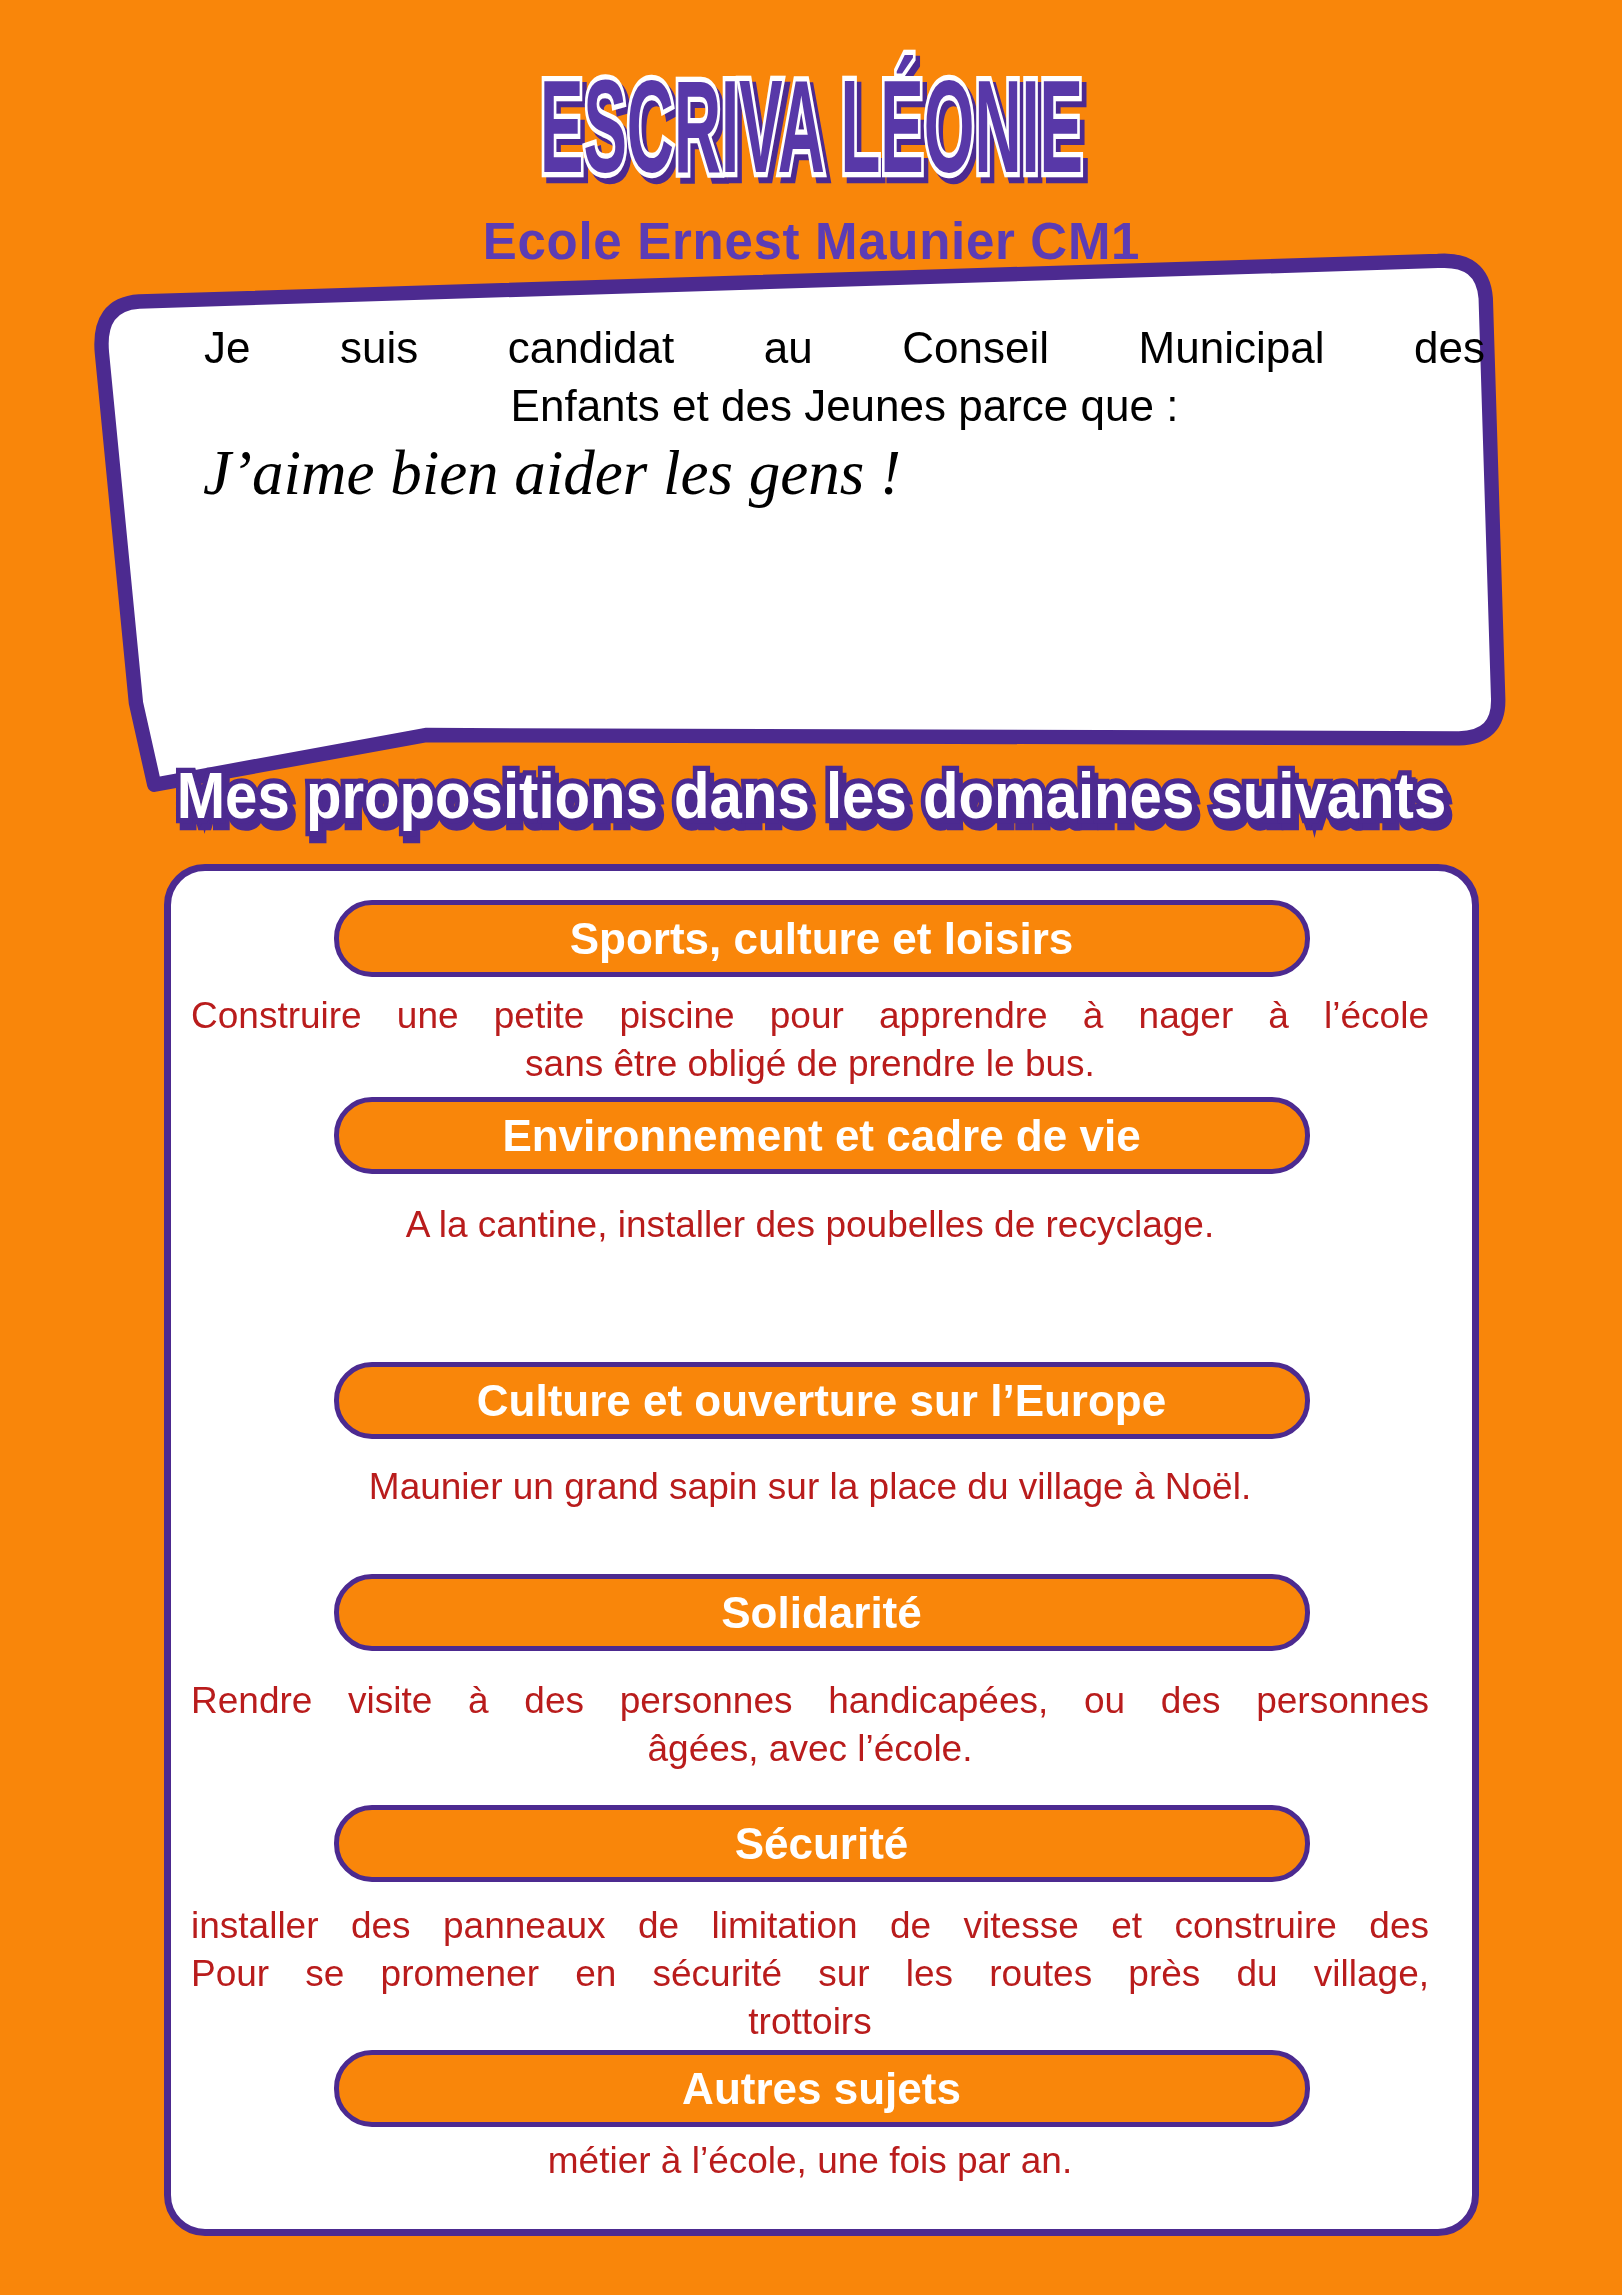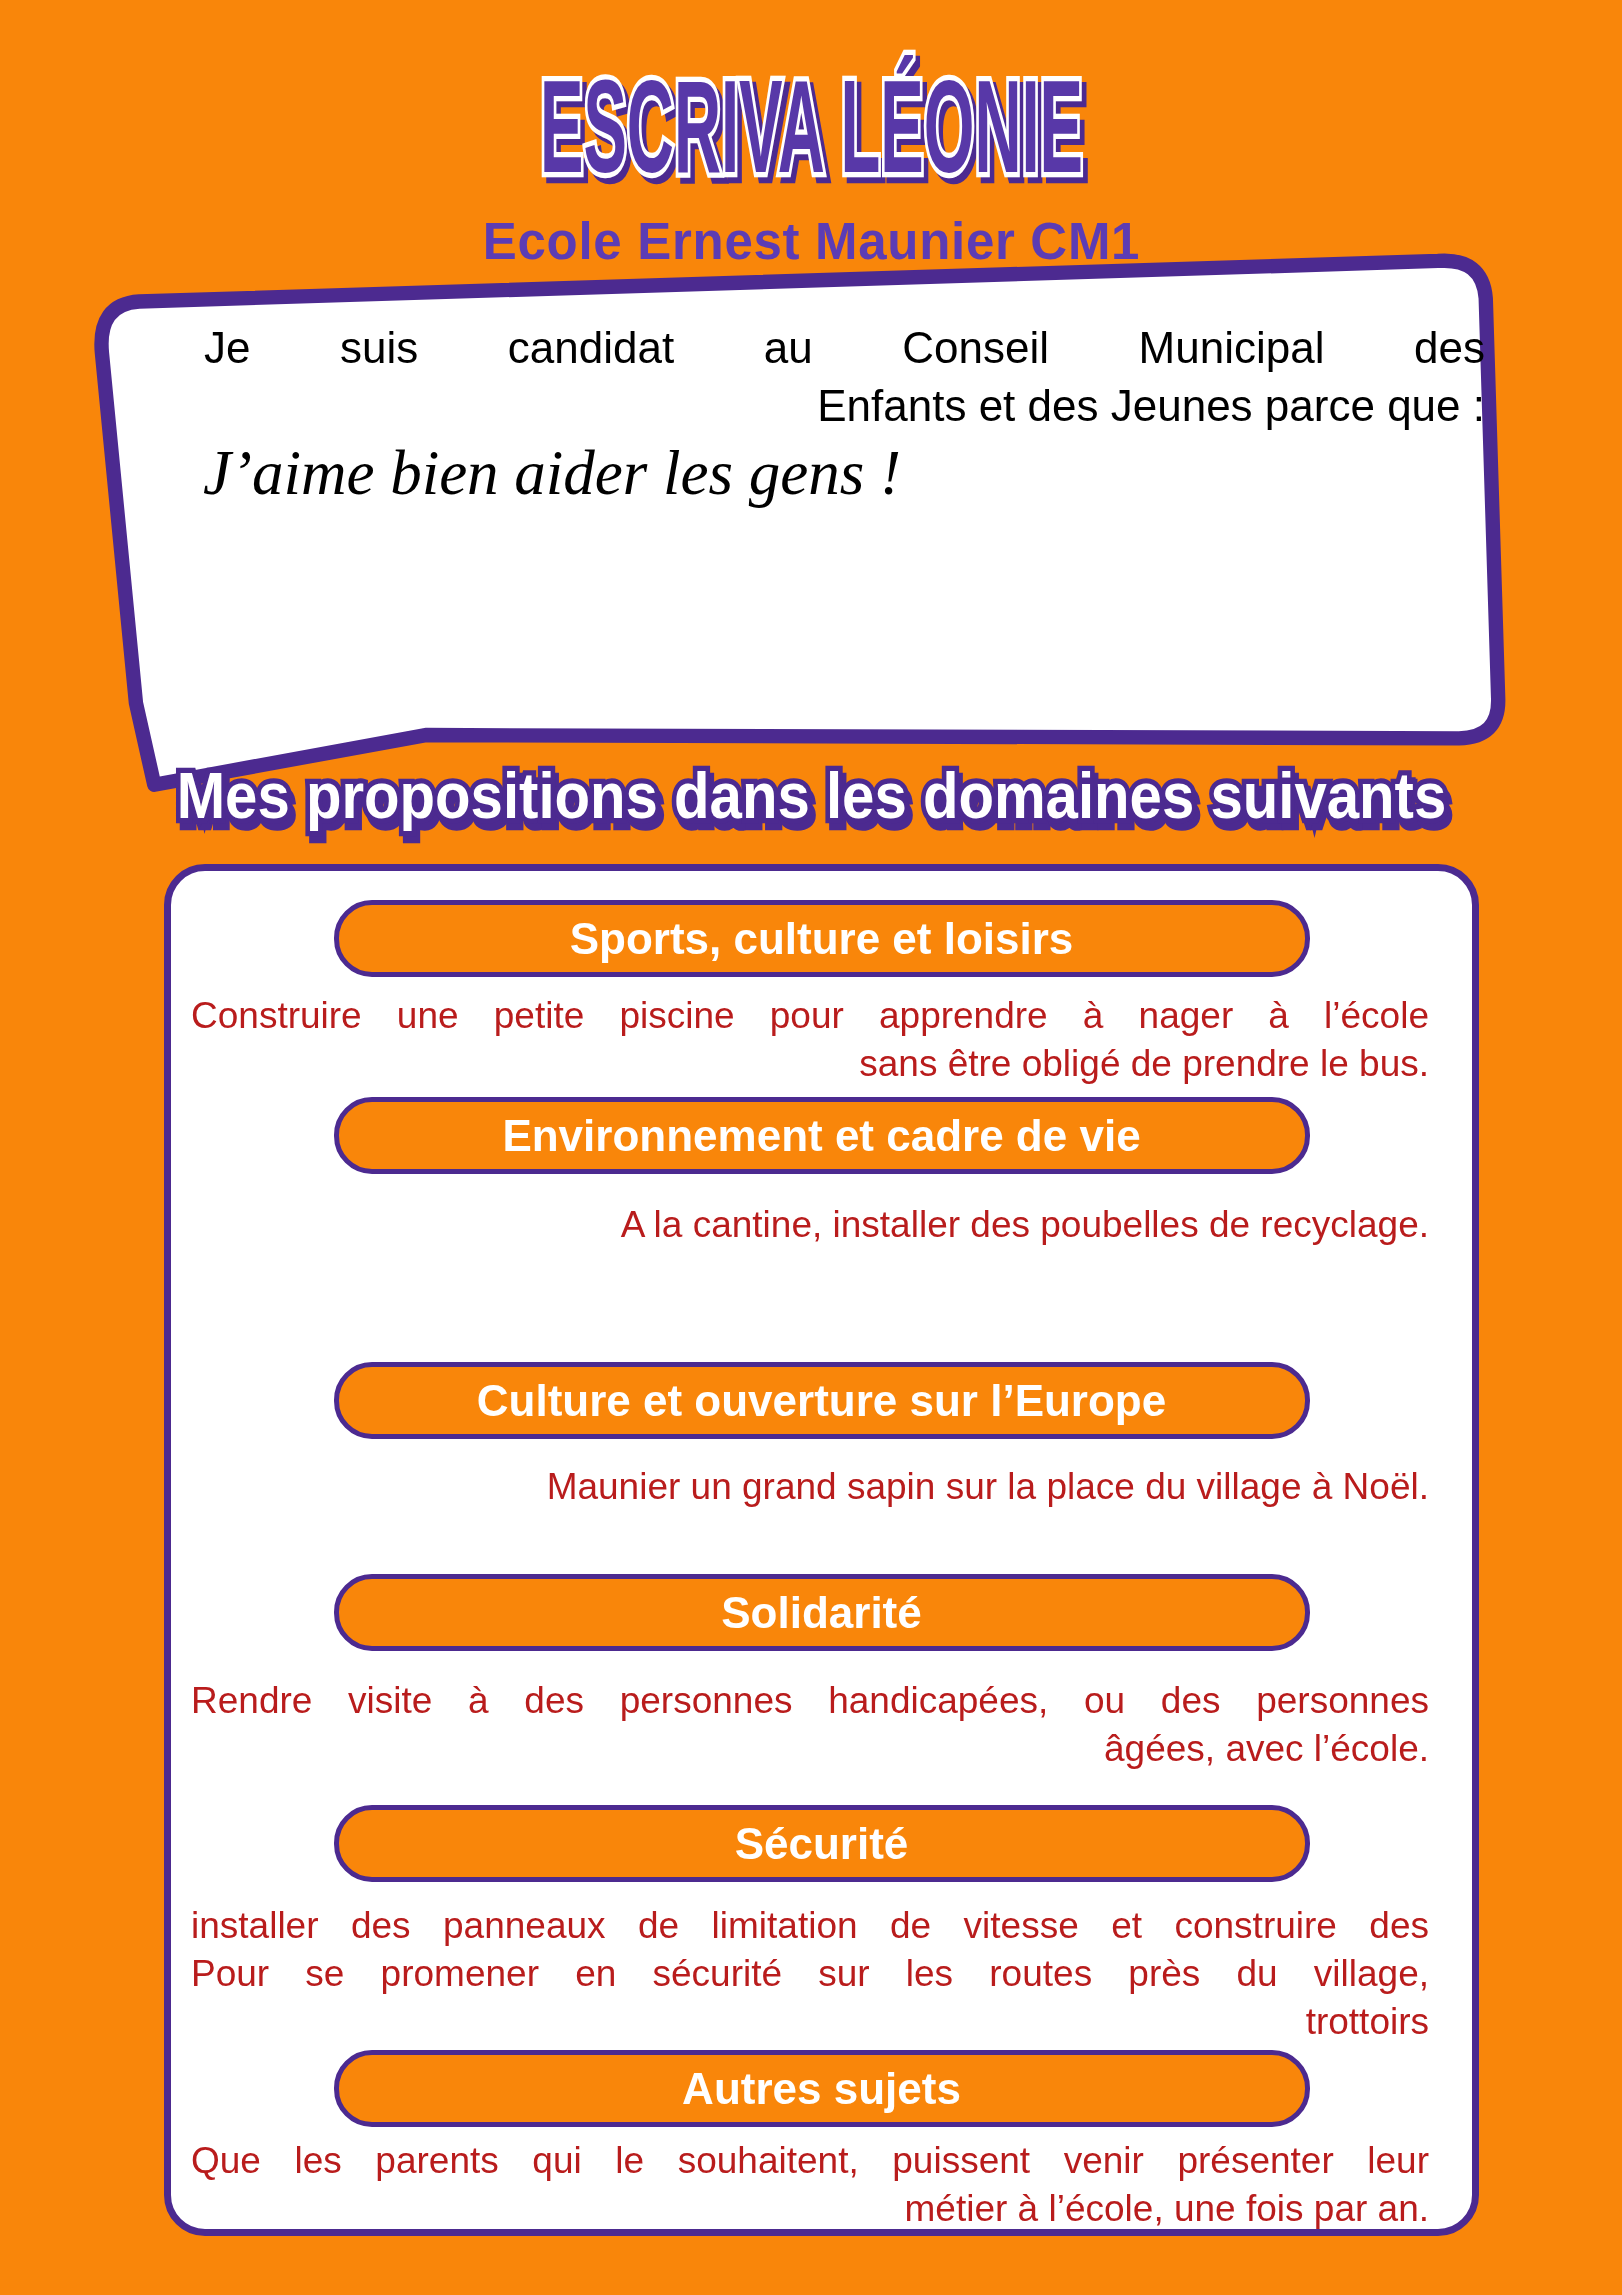--- a/index.html
+++ b/index.html
@@ -32,21 +32,21 @@
 
   
   #bubble-svg{position:absolute;left:0;top:0;width:1623px;height:824px;}
   .bubble-path{fill:#FFFFFF;stroke:#4C2A90;stroke-width:22;stroke-linejoin:round;}
 
   .bubble-text{
     position:absolute;left:204px;top:319px;width:1281px;
     font-size:44px;line-height:58px;color:#000;
   }
   .jl{text-align:justify;text-align-last:justify;}
-  .ll{text-align:right;}
+  .ll{text-align:center;}
 
   .bubble-script{
     position:absolute;left:203px;top:437px;width:1112px;
     font-size:63px;line-height:72px;color:#000;
     font-style:italic;
     font-family:cursive;
   }
 
   
   #heading-svg{position:absolute;left:0;top:738px;width:1623px;height:115px;}
@@ -151,19 +151,18 @@
 
     <div class="pill p5">Sécurité</div>
     <div class="prop t5">
       <div class="jl">installer des panneaux de limitation de vitesse et construire des</div>
       <div class="jl">Pour se promener en sécurité sur les routes près du village,</div>
       <div class="ll">trottoirs</div>
     </div>
 
     <div class="pill p6">Autres sujets</div>
     <div class="prop t6">
-      <div class="jl">Que les parents qui le souhaitent, puissent venir présenter leur</div>
       <div class="ll">métier à l’école, une fois par an.</div>
     </div>
 
   </div>
 </div>
 
 
 </body></html>

